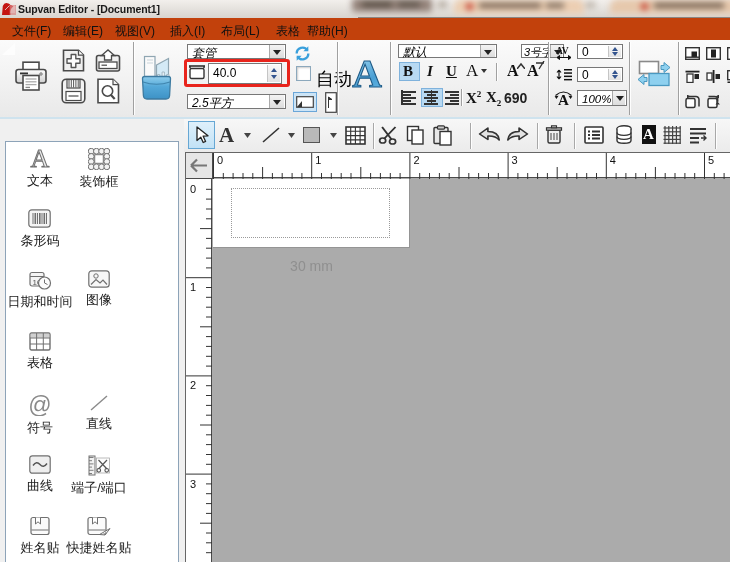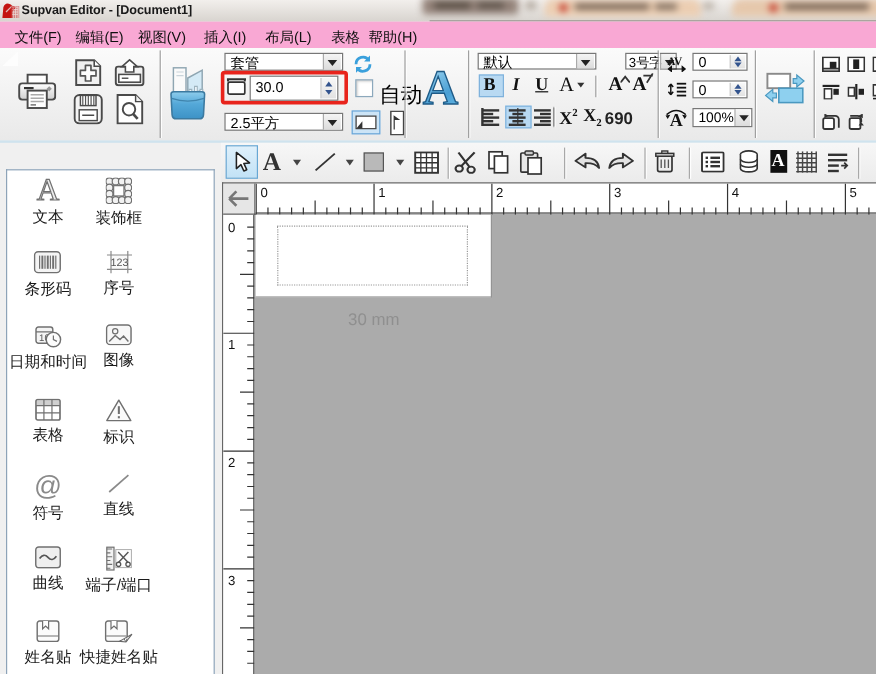--- a/index.html
+++ b/index.html
@@ -2,29 +2,29 @@
 <html><head><meta charset="utf-8">
 <style>
 *{margin:0;padding:0;box-sizing:border-box;}
 html,body{width:730px;height:562px;overflow:hidden;font-family:"Liberation Sans",sans-serif;}
 #app{position:absolute;left:0;top:0;width:730px;height:562px;background:#f0f0f0;}
 
 #title{position:absolute;left:0;top:0;width:730px;height:18px;background:linear-gradient(#f2efec,#d8d4cf);overflow:hidden;}
 #title .txt{position:absolute;left:18px;top:3px;font-size:10.5px;color:#1a1a1a;font-weight:bold;letter-spacing:-0.1px;}
 #tabsblur{position:absolute;left:360px;top:-4px;width:370px;height:26px;filter:blur(3px);}
 
-#menu{position:absolute;left:0;top:18px;width:730px;height:22px;background:#f9a8d4;font-size:12px;color:#111;}
+#menu{position:absolute;left:0;top:18px;width:730px;height:22px;background:#c2410c;font-size:12px;color:#111;}
 #menu span{position:absolute;top:4.5px;}
 
 #tb{position:absolute;left:0;top:40px;width:730px;height:77px;background:linear-gradient(#fbfbfb,#e9e9e9);}
 #tb .sep{position:absolute;top:2px;width:1px;height:73px;background:#a0a0a0;box-shadow:1px 0 0 rgba(255,255,255,0.9);}
 #tbline{position:absolute;left:0;top:117px;width:730px;height:2px;background:#cfe3ee;}
 
 .combo{position:absolute;background:#fff;border:1px solid #777;font-size:12px;color:#000;}
-.combo .cbtxt{position:absolute;left:4px;top:1px;}
+.combo .cbtxt{position:absolute;left:4px;top:1px;font-style:italic;}
 .combo .cbarrow{position:absolute;right:1px;top:0;bottom:0;width:15px;background:linear-gradient(#f4f4f4,#dcdcdc);border-left:1px solid #aaa;}
 .combo .cbarrow:after{content:"";position:absolute;left:3px;top:5px;border:4px solid transparent;border-top:5px solid #222;}
 .spin{position:absolute;background:#fff;border:1px solid #777;font-size:12px;}
 .spin .sptxt{position:absolute;left:4px;top:1px;}
 .spin .spbtn{position:absolute;right:1px;top:1px;bottom:1px;width:13px;background:linear-gradient(#f8f8f8,#e2e2e2);border-left:1px solid #c5c5c5;}
 .spin .up{position:absolute;left:3px;top:15%;border:3px solid transparent;border-top:none;border-bottom:4px solid #33548e;}
 .spin .dn{position:absolute;left:3px;bottom:15%;border:3px solid transparent;border-bottom:none;border-top:4px solid #33548e;}
 
 #phead{position:absolute;left:5px;top:122px;width:174px;height:18px;background:#f4f4f4;border:1px solid #d8d8d8;}
 #phead .t{position:absolute;left:4px;top:2px;font-size:12px;color:#55616c;}
@@ -164,21 +164,21 @@
 <path d="M3 17 v-5.5 h5.5 Z" fill="#3aa0dc"></path>
 </svg>
       <div style="position:absolute;left:184px;top:19px;width:106px;height:28px;border:3px solid #e8241c;border-radius:3px"></div>
       <svg style="position:absolute;left:189px;top:25px" width="16" height="15" viewBox="0 0 16 15">
 <rect x="1" y="3.5" width="14" height="10" rx="1.5" fill="#fff" stroke="#333" stroke-width="1.4"></rect>
 <line x1="1" y1="1" x2="1" y2="3" stroke="#333" stroke-width="1.6"></line>
 <line x1="15" y1="1" x2="15" y2="3" stroke="#333" stroke-width="1.6"></line>
 <line x1="0" y1="1" x2="16" y2="1" stroke="#333" stroke-width="1.6"></line>
 </svg>
       <div class="spin" style="left:208px;top:23px;width:74px;height:21px">
-        <div class="sptxt" style="top:2px">30.0</div>
+        <div class="sptxt" style="top:2px">40.0</div>
         <div class="spbtn">
           <div class="up"></div>
           <div class="dn"></div>
         </div>
       </div>
       <div style="position:absolute;left:296px;top:26px;width:15px;height:15px;background:#fff;border:1px solid #8ca8bc;box-shadow:inset 1px 1px 2px #ccc"></div>
       <div style="position:absolute;left:316px;top:27px;font-size:18px;color:#000">自动</div>
       <div class="combo" style="left:187px;top:54px;width:99px;height:15px">
         <div class="cbtxt" style="top:0px">2.5平方</div>
         <div class="cbarrow"></div>
@@ -366,31 +366,20 @@
           <circle cx="13.600000000000001" cy="3.2" r="2.9" fill="#f2f2f2" stroke="#707070" stroke-width="1"></circle>
           <circle cx="13.600000000000001" cy="18.8" r="2.9" fill="#f2f2f2" stroke="#707070" stroke-width="1"></circle>
           <circle cx="18.8" cy="3.2" r="2.9" fill="#f2f2f2" stroke="#707070" stroke-width="1"></circle>
           <circle cx="18.8" cy="8.4" r="2.9" fill="#f2f2f2" stroke="#707070" stroke-width="1"></circle>
           <circle cx="18.8" cy="13.600000000000001" r="2.9" fill="#f2f2f2" stroke="#707070" stroke-width="1"></circle>
           <circle cx="18.8" cy="18.8" r="2.9" fill="#f2f2f2" stroke="#707070" stroke-width="1"></circle>
           <rect x="6.7" y="6.7" width="8.6" height="8.6" fill="#fff" stroke="#707070" stroke-width="1"></rect>
         </svg>
         <div class="lbl">装饰框</div>
       </div>
-      <div class="obj" style="left:53px;top:67px">
-        <svg width="21" height="19" viewBox="0 0 21 19">
-          <rect x="3.5" y="3.5" width="14" height="12" fill="#f9f9f9" stroke="none"></rect>
-          <line x1="3.5" y1="0" x2="3.5" y2="19" stroke="#8a8a8a" stroke-width="1"></line>
-          <line x1="17.5" y1="0" x2="17.5" y2="19" stroke="#8a8a8a" stroke-width="1"></line>
-          <line x1="0" y1="3.5" x2="21" y2="3.5" stroke="#8a8a8a" stroke-width="1"></line>
-          <line x1="0" y1="15.5" x2="21" y2="15.5" stroke="#8a8a8a" stroke-width="1"></line>
-          <text x="10.5" y="13" text-anchor="middle" font-size="9" fill="#555">123</text>
-        </svg>
-        <div class="lbl">序号</div>
-      </div>
       <div class="obj" style="left:-6px;top:128px">
         <svg width="23" height="20" viewBox="0 0 23 20">
           <rect x="1" y="2.5" width="14" height="13.5" rx="2" fill="#f4f4f4" stroke="#707070" stroke-width="1.2"></rect>
           <line x1="1" y1="6.5" x2="15" y2="6.5" stroke="#707070" stroke-width="1"></line>
           <text x="8" y="14.5" text-anchor="middle" font-size="8" fill="#555">10</text>
           <circle cx="15.5" cy="13" r="6" fill="#fcfcfc" stroke="#707070" stroke-width="1.2"></circle>
           <path d="M15.5 9.5 V13 L18.5 14.5" stroke="#707070" stroke-width="1" fill="none"></path>
         </svg>
         <div class="lbl">日期和时间</div>
       </div>
@@ -402,28 +391,20 @@
         </svg>
         <div class="lbl">图像</div>
       </div>
       <div class="obj" style="left:-6px;top:190px">
         <svg width="22" height="19" viewBox="0 0 22 19">
           <rect x="1" y="1" width="20" height="17" rx="1.5" fill="#fff" stroke="#707070" stroke-width="1.4"></rect>
           <rect x="1.7" y="1.7" width="18.6" height="4" fill="#cfcfcf"></rect>
           <path d="M1 6 H21 M1 12 H21 M7.6 1 V18 M14.3 1 V18" stroke="#707070" stroke-width="1" fill="none"></path>
         </svg>
         <div class="lbl">表格</div>
-      </div>
-      <div class="obj" style="left:53px;top:190px">
-        <svg width="22" height="20" viewBox="0 0 22 20">
-          <path d="M11 1.5 L21 18.5 H1 Z" fill="#fafafa" stroke="#707070" stroke-width="1.2" stroke-linejoin="round"></path>
-          <rect x="10.2" y="6.5" width="1.7" height="6.5" fill="#707070"></rect>
-          <rect x="10.2" y="14.8" width="1.7" height="1.8" fill="#707070"></rect>
-        </svg>
-        <div class="lbl">标识</div>
       </div>
       <div class="obj" style="left:-6px;top:252px">
         <svg width="22" height="22" viewBox="0 0 22 22">
           <text x="11" y="18.5" text-anchor="middle" font-size="23" fill="#8a8a8a" font-family="Liberation Sans">@</text>
         </svg>
         <div class="lbl">符号</div>
       </div>
       <div class="obj" style="left:-6px;top:313px">
         <svg width="22" height="19" viewBox="0 0 22 19">
           <rect x="0.8" y="0.8" width="20.4" height="17.4" rx="2.5" fill="#efefef" stroke="#707070" stroke-width="1.2"></rect>

